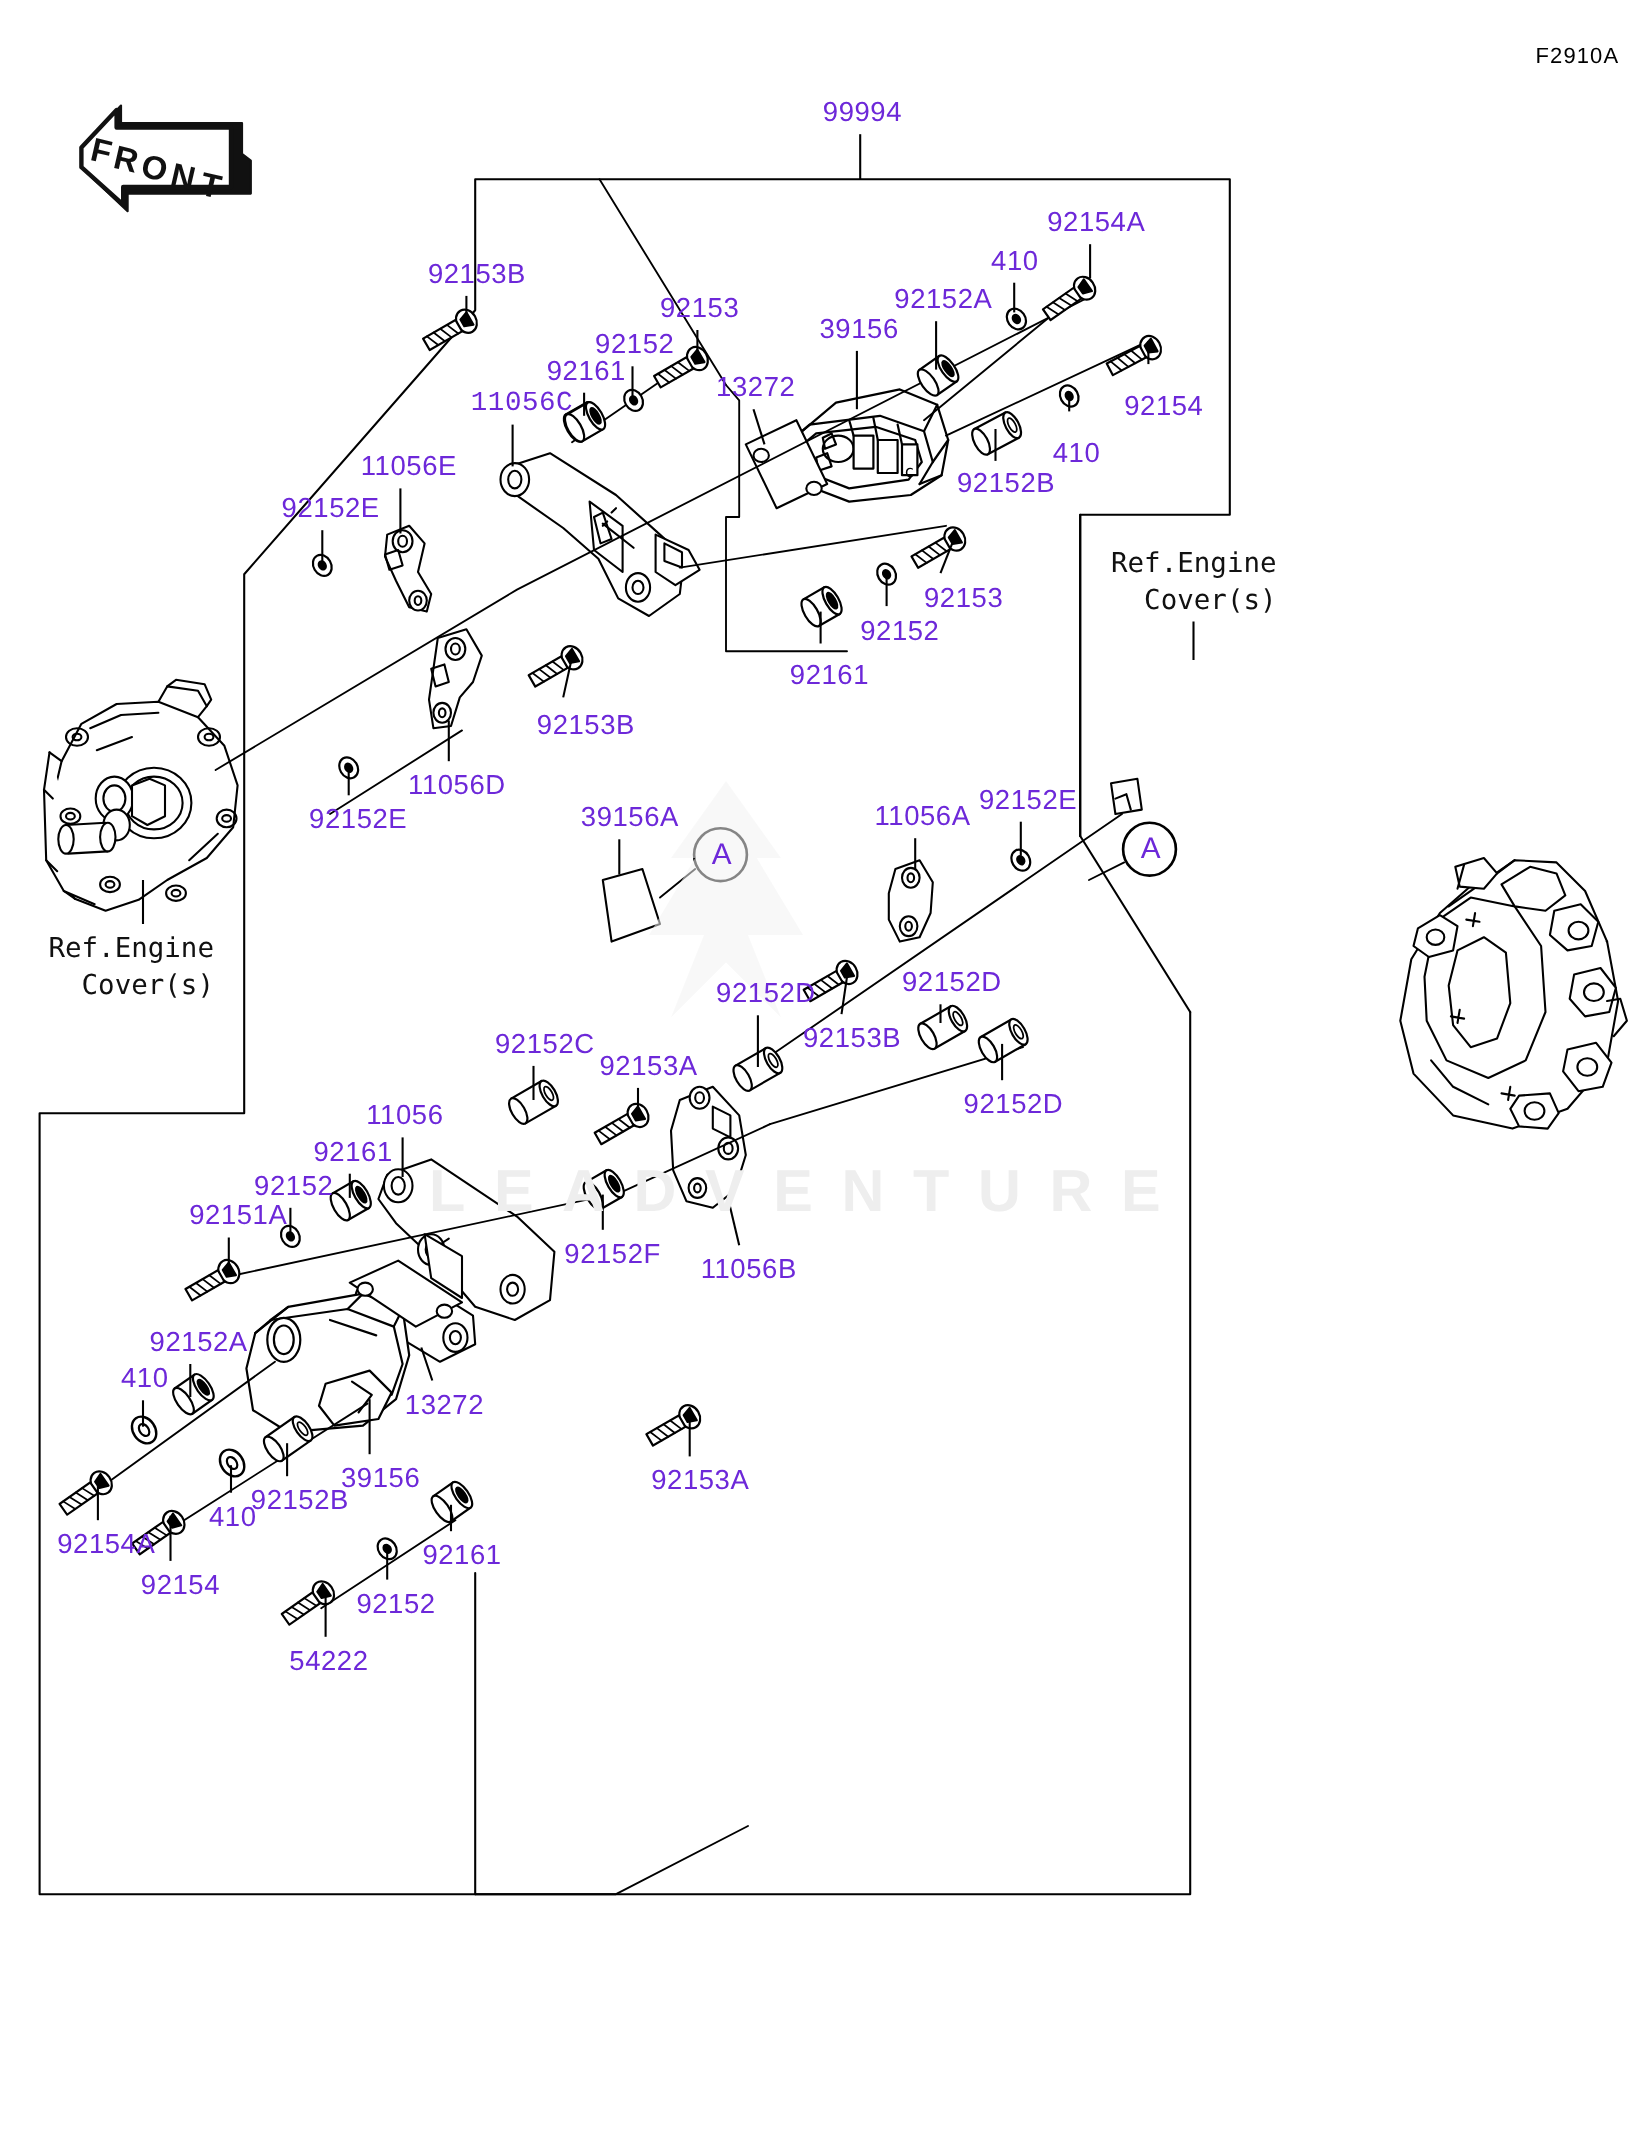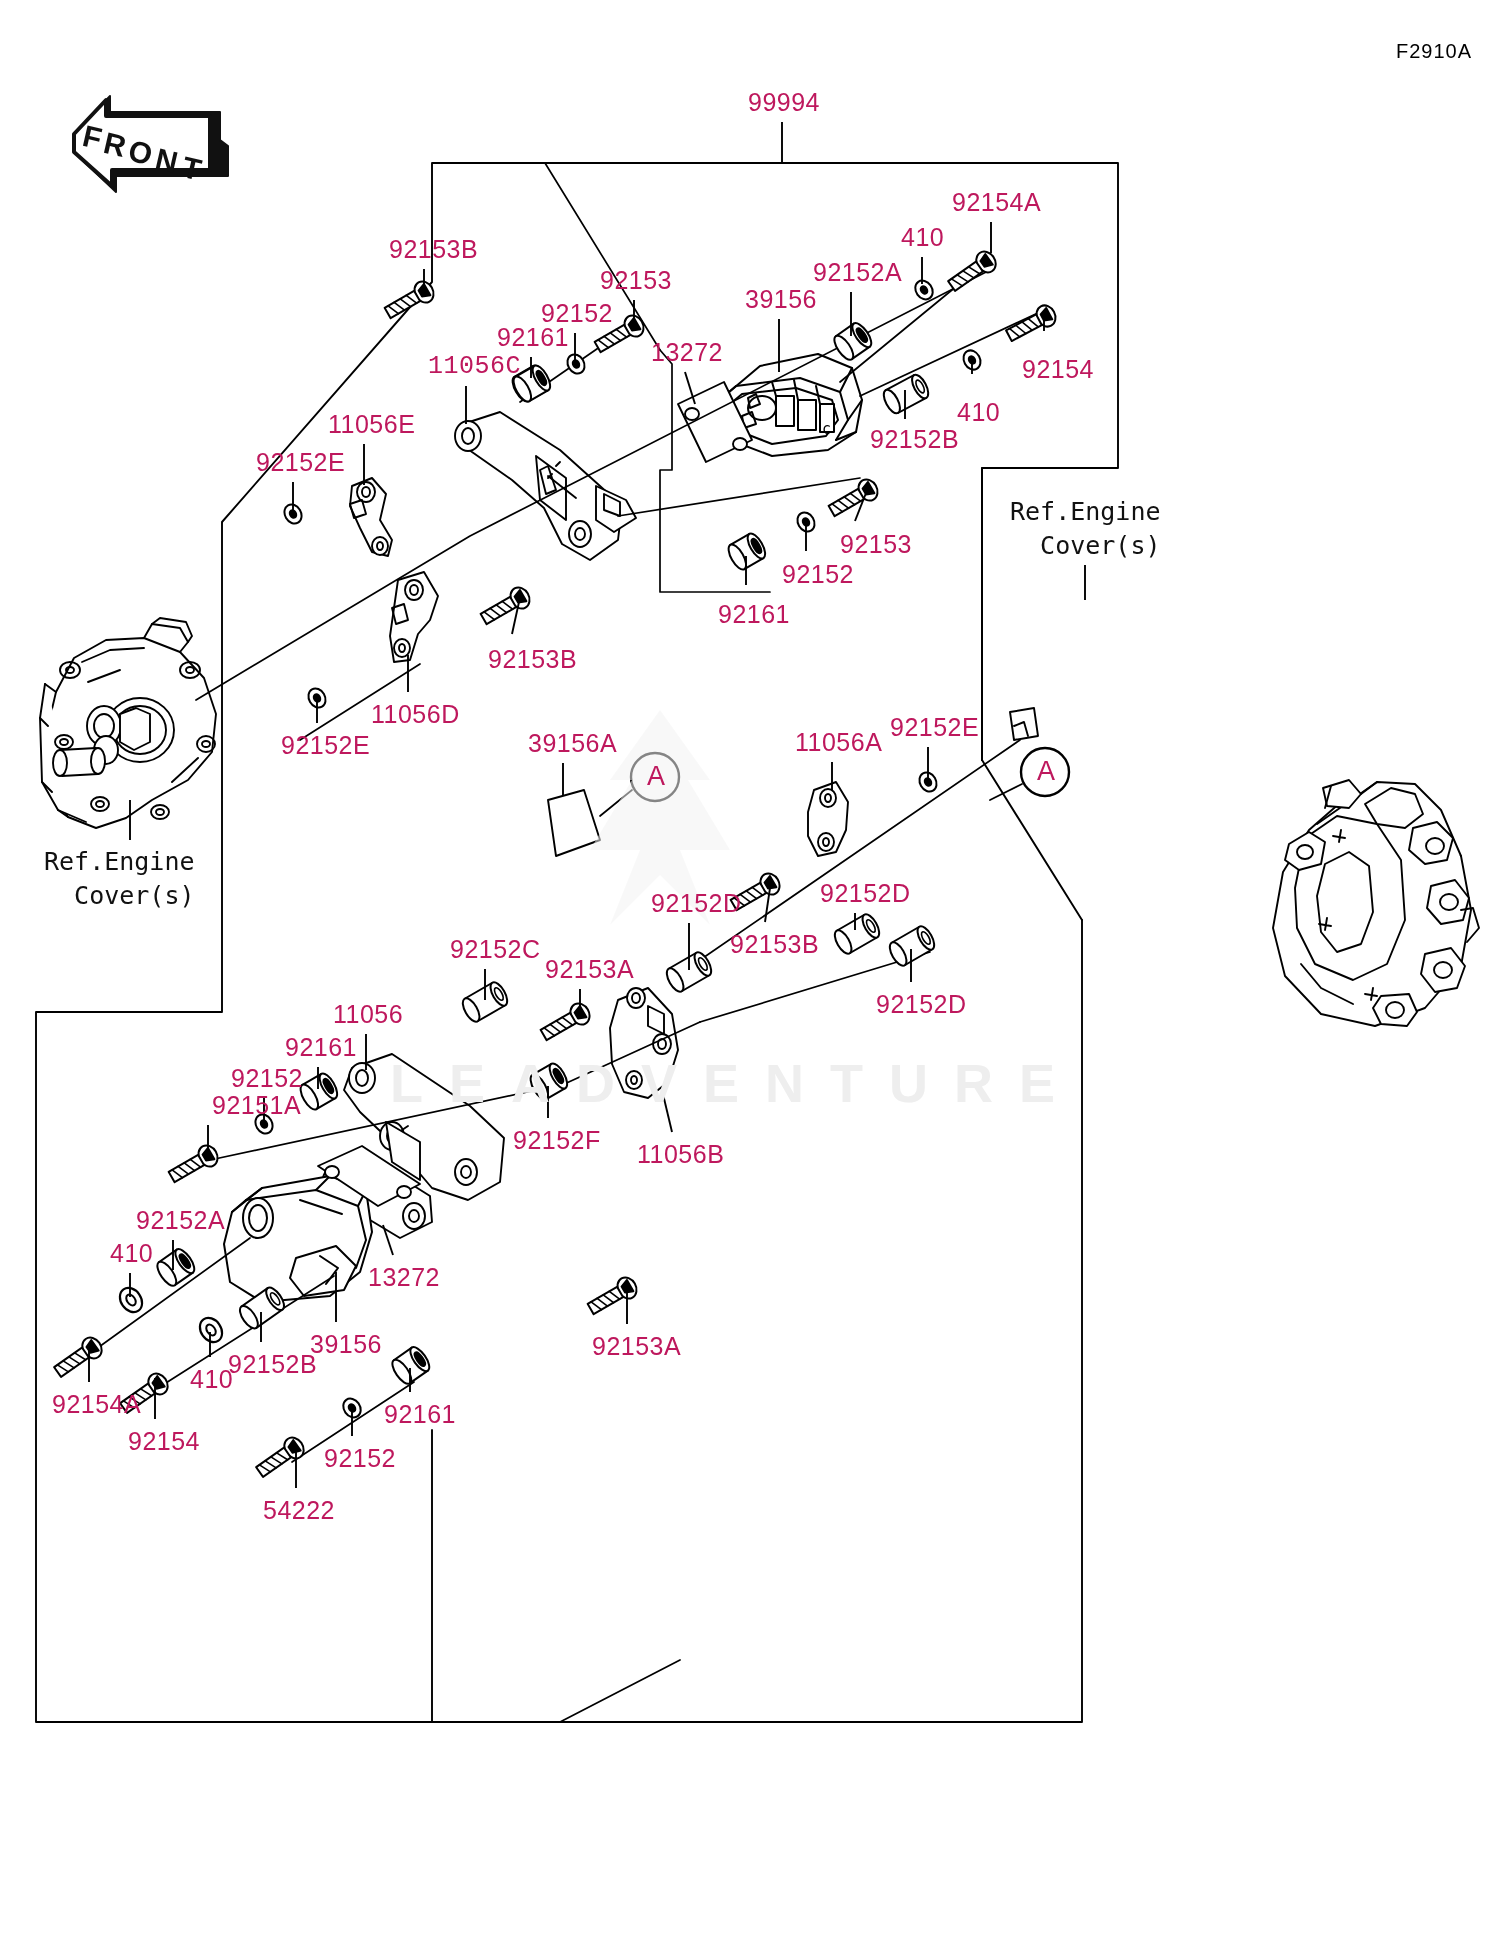--- a/index.html
+++ b/index.html
@@ -1,21 +1,21 @@
 <!DOCTYPE html>
 <html><head>
 <meta charset="utf-8">
 <style>
   html,body{margin:0;padding:0;background:#fff;}
   body{width:1500px;height:1938px;position:relative;overflow:hidden;
        font-family:"Liberation Sans","DejaVu Sans",sans-serif;color:#000;}
   #stage{position:absolute;inset:0;}
   svg.layer{position:absolute;left:0;top:0;width:1500px;height:1938px;}
   .lbl{position:absolute;font-size:25px;letter-spacing:.5px;white-space:nowrap;
-       color:#be185d;font-family:"Liberation Sans","DejaVu Sans",sans-serif;}
+       color:#6d28d9;font-family:"Liberation Sans","DejaVu Sans",sans-serif;}
   .mono{font-family:"DejaVu Sans Mono","Liberation Mono",monospace;font-size:25px;
         line-height:34px;white-space:pre;color:#111;}
   .diagcode{position:absolute;right:28px;top:40px;font-size:20px;letter-spacing:1px;}
   .footer{position:absolute;left:0;right:0;bottom:8px;text-align:center;font-size:26px;}
   .wm{position:absolute;left:390px;top:1052px;font-size:54px;letter-spacing:26px;
       color:#eeeeee;font-weight:bold;user-select:none;}
   .wmflame{position:absolute;left:560px;top:700px;width:200px;height:230px;opacity:.55;}
   .front-badge{position:absolute;left:60px;top:78px;width:180px;height:130px;}
 </style>
 </head>
@@ -518,21 +518,21 @@
       <div class="lbl" style="left: 890px; top: 713px;">92152E</div>
       <div class="lbl" style="left: 651px; top: 889px;">92152D</div>
       <div class="lbl" style="left: 820px; top: 879px;">92152D</div>
       <div class="lbl" style="left: 730px; top: 930px;">92153B</div>
       <div class="lbl" style="left: 876px; top: 990px;">92152D</div>
       <div class="lbl" style="left: 450px; top: 935px;">92152C</div>
       <div class="lbl" style="left: 545px; top: 955px;">92153A</div>
       <div class="lbl" style="left: 333px; top: 1000px; text-align: right;">11056</div>
       <div class="lbl" style="left: 285px; top: 1033px;">92161</div>
       <div class="lbl" style="left: 231px; top: 1064px;">92152</div>
-      <div class="lbl" style="left: 172px; top: 1091px; margin-left: 40px;">92151A</div>
+      <div class="lbl" style="left: 172px; top: 1091px;">92151A</div>
       <div class="lbl" style="left: 513px; top: 1126px;">92152F</div>
       <div class="lbl" style="left: 637px; top: 1140px;">11056B</div>
       <div class="lbl" style="left: 136px; top: 1206px;">92152A</div>
       <div class="lbl" style="left: 110px; top: 1239px;">410</div>
       <div class="lbl" style="left: 368px; top: 1263px;">13272</div>
       <div class="lbl" style="left: 228px; top: 1350px;">92152B</div>
       <div class="lbl" style="left: 310px; top: 1330px;">39156</div>
       <div class="lbl" style="left: 190px; top: 1365px;">410</div>
       <div class="lbl" style="left: 52px; top: 1390px;">92154A</div>
       <div class="lbl" style="left: 128px; top: 1427px;">92154</div>

